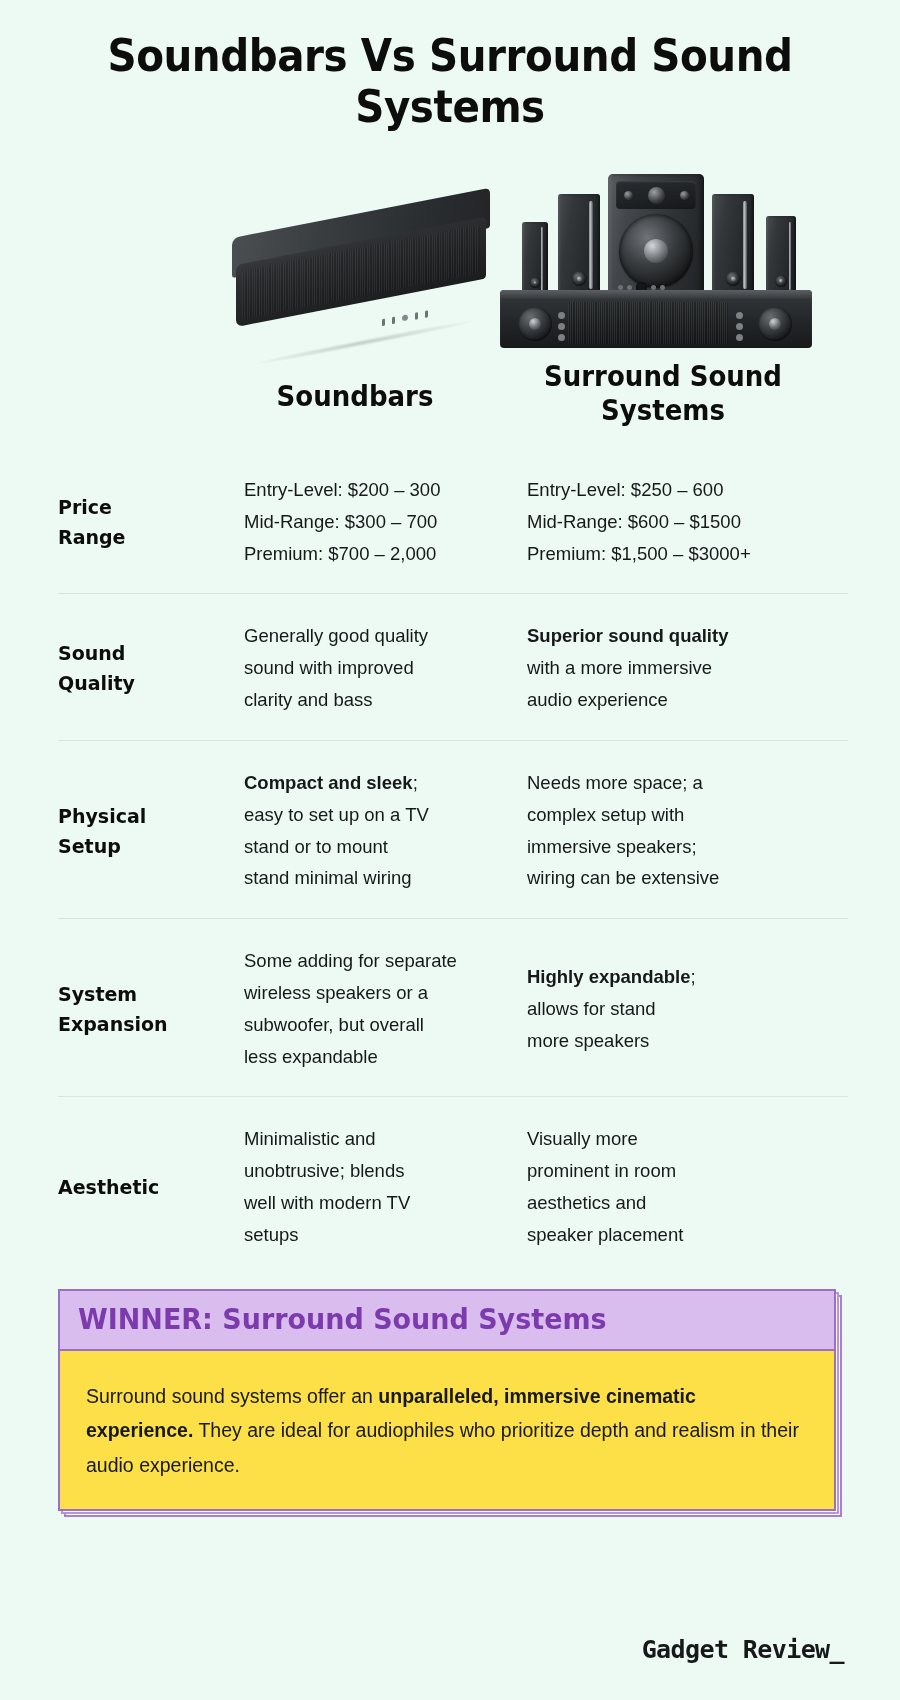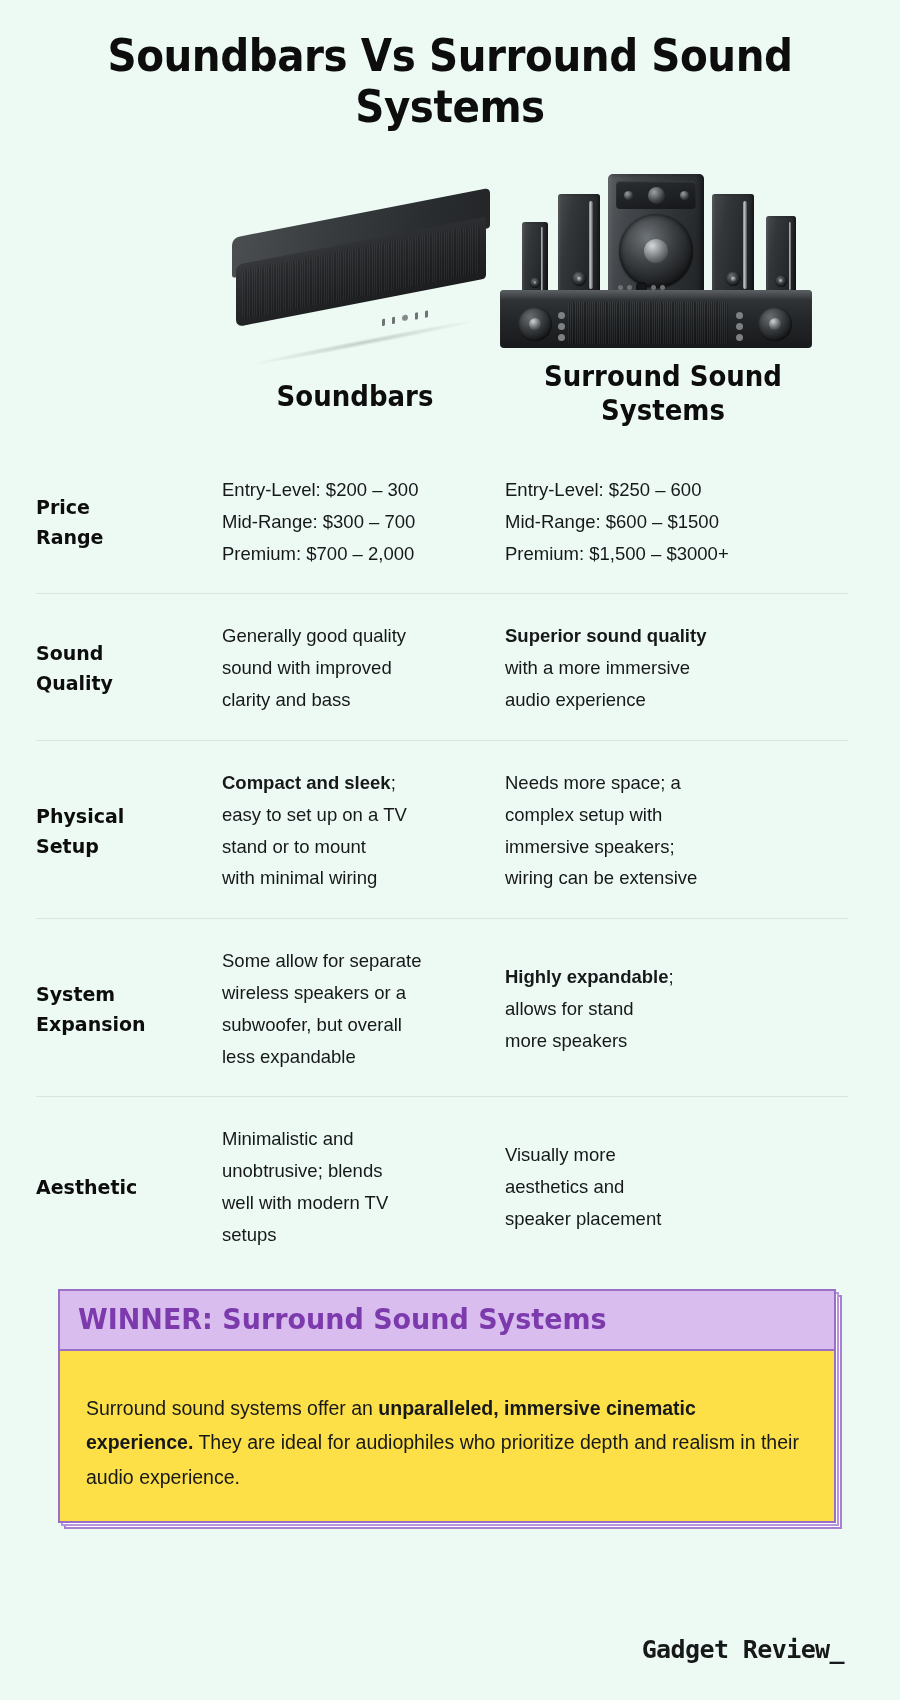--- a/index.html
+++ b/index.html
@@ -199,21 +199,21 @@
     font-size: 28px;
     color: #0d0d0d;
     text-align: center;
     line-height: 1.22;
     transform: scaleX(0.93);
   }
   .col-head.left  { left: 232px; width: 246px; top: 20px; }
   .col-head.right { left: 520px; width: 286px; top: 0px; }
 
   
-  .rows { padding: 0 52px 0 36px; }
+  .rows { padding: 0 52px 0 58px; }
   .row {
     display: grid;
     grid-template-columns: 186px 283px 1fr;
     border-top: 1px solid #d8e4df;
     padding: 26px 0 24px 0;
     align-items: center;
   }
   .row:first-child { border-top: none; padding-top: 14px; }
 
   .row-label {
@@ -264,21 +264,21 @@
   .winner-banner-text {
     font-family: "DejaVu Sans", sans-serif;
     font-weight: bold;
     font-size: 29px;
     color: #7c3aad;
     transform: scaleX(0.93);
     transform-origin: left center;
     display: inline-block;
   }
   .winner-body {
-    padding: 40px 26px 26px 26px;
+    padding: 28px 26px 26px 26px;
     font-size: 19.5px;
     line-height: 1.78;
     color: #16181a;
   }
   .winner-body b { font-weight: bold; }
 
   
   .footer {
     position: absolute;
     right: 56px;
@@ -396,53 +396,54 @@
         <span class="line">with a more immersive</span>
         <span class="line">audio experience</span>
       </div>
     </div>
     <div class="row">
       <div class="row-label">Physical<br>Setup</div>
       <div class="cell">
         <span class="line"><b>Compact and sleek</b>;</span>
         <span class="line">easy to set up on a TV</span>
         <span class="line">stand or to mount</span>
-        <span class="line">with minimal wiring</span>
+        <span class="line">stand minimal wiring</span>
       </div>
       <div class="cell">
         <span class="line">Needs more space; a</span>
         <span class="line">complex setup with</span>
         <span class="line">immersive speakers;</span>
         <span class="line">wiring can be extensive</span>
       </div>
     </div>
     <div class="row">
       <div class="row-label">System<br>Expansion</div>
       <div class="cell">
-        <span class="line">Some allow for separate</span>
+        <span class="line">Some adding for separate</span>
         <span class="line">wireless speakers or a</span>
         <span class="line">subwoofer, but overall</span>
         <span class="line">less expandable</span>
       </div>
       <div class="cell">
         <span class="line"><b>Highly expandable</b>;</span>
         <span class="line">allows for stand</span>
         <span class="line">more speakers</span>
       </div>
     </div>
     <div class="row">
       <div class="row-label">Aesthetic</div>
       <div class="cell">
         <span class="line">Minimalistic and</span>
         <span class="line">unobtrusive; blends</span>
         <span class="line">well with modern TV</span>
         <span class="line">setups</span>
       </div>
       <div class="cell">
         <span class="line">Visually more</span>
+        <span class="line">prominent in room</span>
         <span class="line">aesthetics and</span>
         <span class="line">speaker placement</span>
       </div>
     </div>
   </div>
 
 <div class="winner-outer">
   <div class="winner-shadow"></div>
   <div class="winner-shadow2"></div>
   <div class="winner-card">

